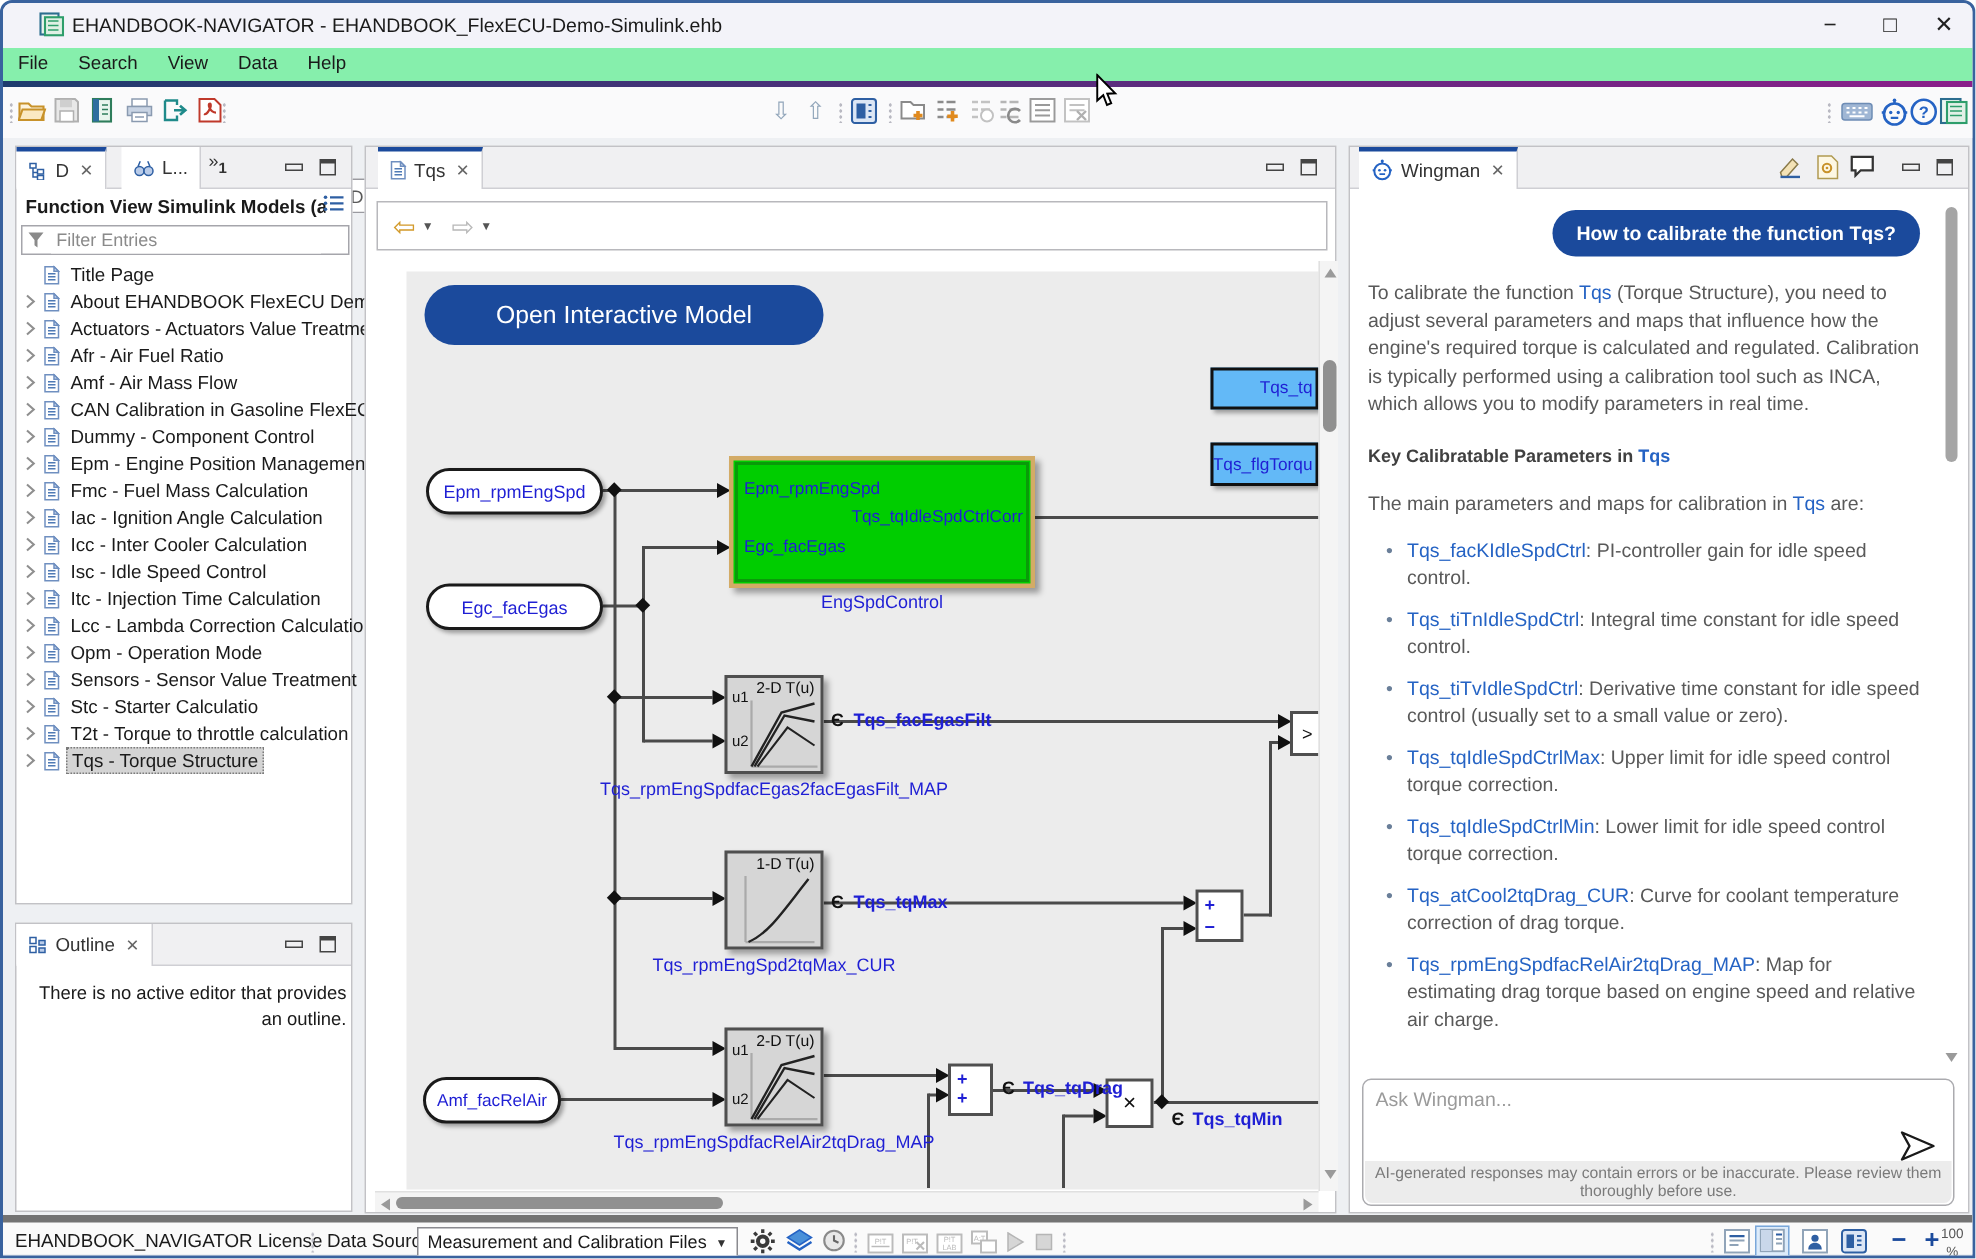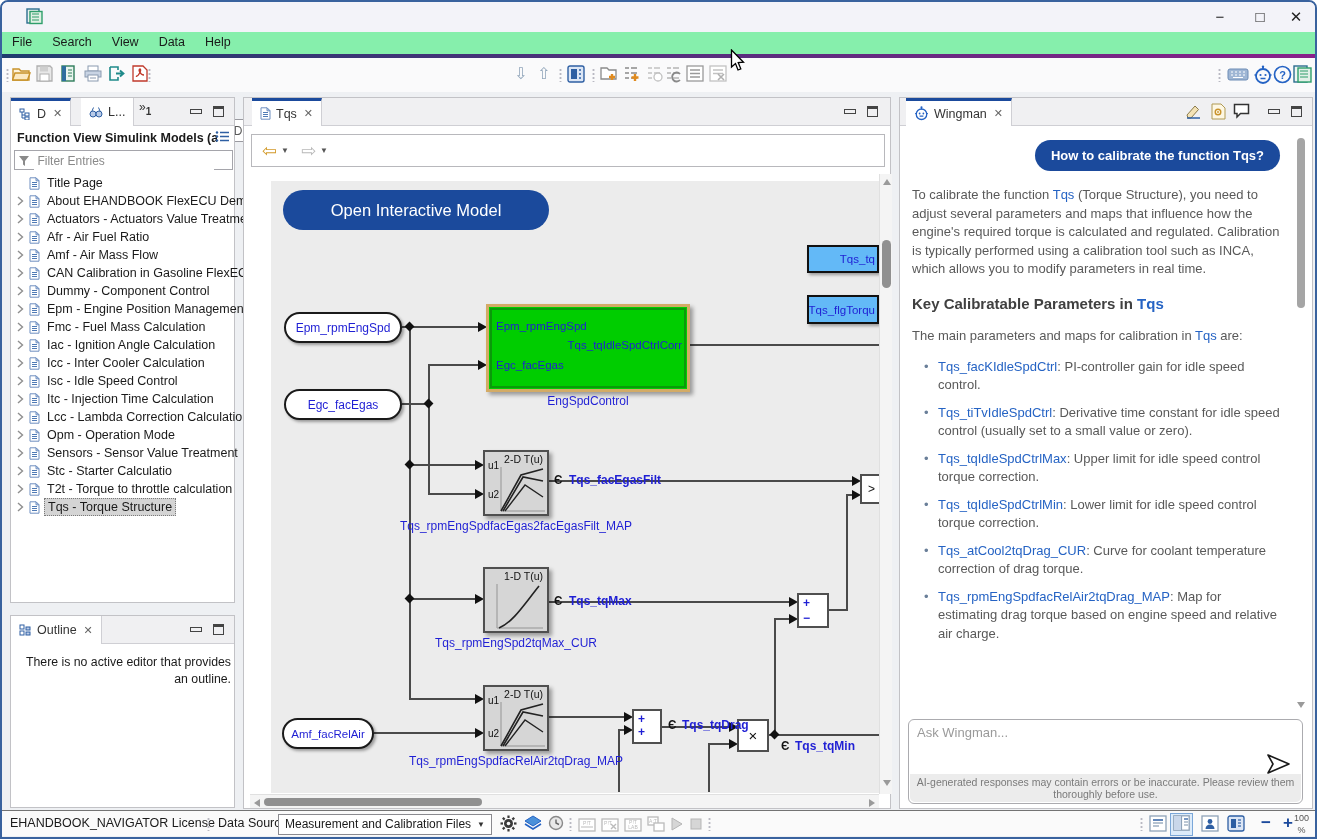--- a/index.html
+++ b/index.html
@@ -82,33 +82,33 @@
   .lut .hdr { position:absolute; top:1px; right:4px; font-size:10.5px; color:#111; }
   .lut .uin { position:absolute; left:3px; font-size:10px; color:#111; }
   .opblk { position:absolute; background:#fff; border:2px solid #4f4f4f; }
   .opblk .sgn { position:absolute; left:4px; color:#1f1fd4; font-size:12px; font-weight:bold; line-height:12px; }
 
   
   #wpanel { left:897px; top:95px; width:414px; height:712px; }
   #wg-body { position:absolute; left:12px; top:40px; width:372px; font-size:13px; color:#595959; line-height:18.5px; }
   #wg-question { position:absolute; right:32px; top:42px; background:#1b4a9c; color:#fff; font-size:13px; font-weight:bold; border-radius:16px; padding:8px 16px; }
   .wlink { color:#2563c4; }
-  #wg-heading { font-size:15px; font-weight:bold; color:#404040; margin-top:16px; margin-bottom:14px; }
+  #wg-heading { font-size:12px; font-weight:bold; color:#404040; margin-top:16px; margin-bottom:14px; }
   #wg-list { margin-top:12px; padding-left:26px; list-style:none; }
   #wg-list li { margin-bottom:9px; position:relative; }
   #wg-list li::before { content:"•"; position:absolute; left:-14px; color:#6a7f99; font-size:13px; }
   #wg-input { position:absolute; left:8px; top:621px; width:395px; height:85px; border:1px solid #ababaf; border-radius:6px; background:#fff; }
   #wg-input input { position:absolute; left:8px; top:5px; width:300px; border:none; outline:none; font-size:13px; font-family:inherit; color:#444; }
   #wg-input input::placeholder { color:#9a9a9a; }
   #wg-send { position:absolute; right:10px; top:32px; }
   #wg-disclaimer { position:absolute; left:1px; right:1px; bottom:1px; height:28px; background:#ececec; border-radius:0 0 5px 5px; font-size:10.5px; color:#7a7a7a; text-align:center; padding-top:2px; line-height:12px; }
   .wg-toolico { position:absolute; top:5px; }
 
   
-  #statusbar { position:absolute; left:0; right:0; top:808px; height:26px; background:#fafafa; border-top:1px solid #737373; font-size:12.5px; color:#1a1a1a; }
+  #statusbar { position:absolute; left:0; right:0; top:808px; height:26px; background:#fafafa; border-top:5px solid #737373; font-size:12.5px; color:#1a1a1a; }
   #ds-select { position:absolute; left:276px; top:3px; width:214px; height:21px; border:1px solid #8a8a8f; background:#fff; font-size:12px; line-height:19px; padding-left:6px; }
   #ds-select .caret { font-size:8px; color:#333; float:right; margin:0 6px; }
   .st-ico { position:absolute; top:4px; }
   .zoomtxt { position:absolute; right:6px; top:1px; font-size:9px; color:#555; text-align:center; line-height:12px; }
   .pm { font-size:17px; color:#1b4a9c; font-weight:bold; }
 </style>
 </head>
 <body>
 
 <div id="app">
@@ -116,20 +116,21 @@
   <div id="titlebar">
     <span id="app-icon">
       <svg width="17" height="17" viewBox="0 0 17 17">
           <rect x="1" y="1" width="12" height="14" fill="#e8f2ee" stroke="#2c6e8f" stroke-width="1.4"></rect>
           <rect x="4" y="3.5" width="12" height="12" fill="#dff0e4" stroke="#2e9e6b" stroke-width="1.4"></rect>
           <line x1="6" y1="6" x2="13" y2="6" stroke="#2e9e6b"></line>
           <line x1="6" y1="9" x2="13" y2="9" stroke="#2e9e6b"></line>
           <line x1="6" y1="12" x2="13" y2="12" stroke="#2e9e6b"></line>
         </svg>
     </span>
+    <span id="title-text">EHANDBOOK-NAVIGATOR - EHANDBOOK_FlexECU-Demo-Simulink.ehb</span>
     <span class="winbtn" style="right:80px;">−</span>
     <span class="winbtn" style="right:40px;">□</span>
     <span class="winbtn" style="right:4px;">✕</span>
   </div>
 
   <div id="menubar">
     
   <span class="mitem">File</span><span class="mitem">Search</span><span class="mitem">View</span><span class="mitem">Data</span><span class="mitem">Help</span></div>
   <div id="grad-line"></div>
 
@@ -895,20 +896,21 @@
     </div>
     <div id="wg-question">How to calibrate the function Tqs?</div>
     <div id="wg-body" style="top:88px;">
       <p><span>To calibrate the function </span><span class="wlink">Tqs</span><span> (Torque Structure), you need to adjust several parameters and maps that influence how the engine's required torque is calculated and regulated. Calibration is typically performed using a calibration tool such as INCA, which allows you to modify parameters in real time.</span></p>
       <div id="wg-heading"><span>Key Calibratable Parameters in </span><span class="wlink">Tqs</span></div>
       <p><span>The main parameters and maps for calibration in </span><span class="wlink">Tqs</span><span> are:</span></p>
       <ul id="wg-list">
 
           <li><span class="wlink">Tqs_facKIdleSpdCtrl</span><span>: PI-controller gain for idle speed control.</span></li>
 
+          <li><span class="wlink">Tqs_tiTnIdleSpdCtrl</span><span>: Integral time constant for idle speed control.</span></li>
 
           <li><span class="wlink">Tqs_tiTvIdleSpdCtrl</span><span>: Derivative time constant for idle speed control (usually set to a small value or zero).</span></li>
 
           <li><span class="wlink">Tqs_tqIdleSpdCtrlMax</span><span>: Upper limit for idle speed control torque correction.</span></li>
 
           <li><span class="wlink">Tqs_tqIdleSpdCtrlMin</span><span>: Lower limit for idle speed control torque correction.</span></li>
 
 
           <li><span class="wlink">Tqs_atCool2tqDrag_CUR</span><span>: Curve for coolant temperature correction of drag torque.</span></li>
 

